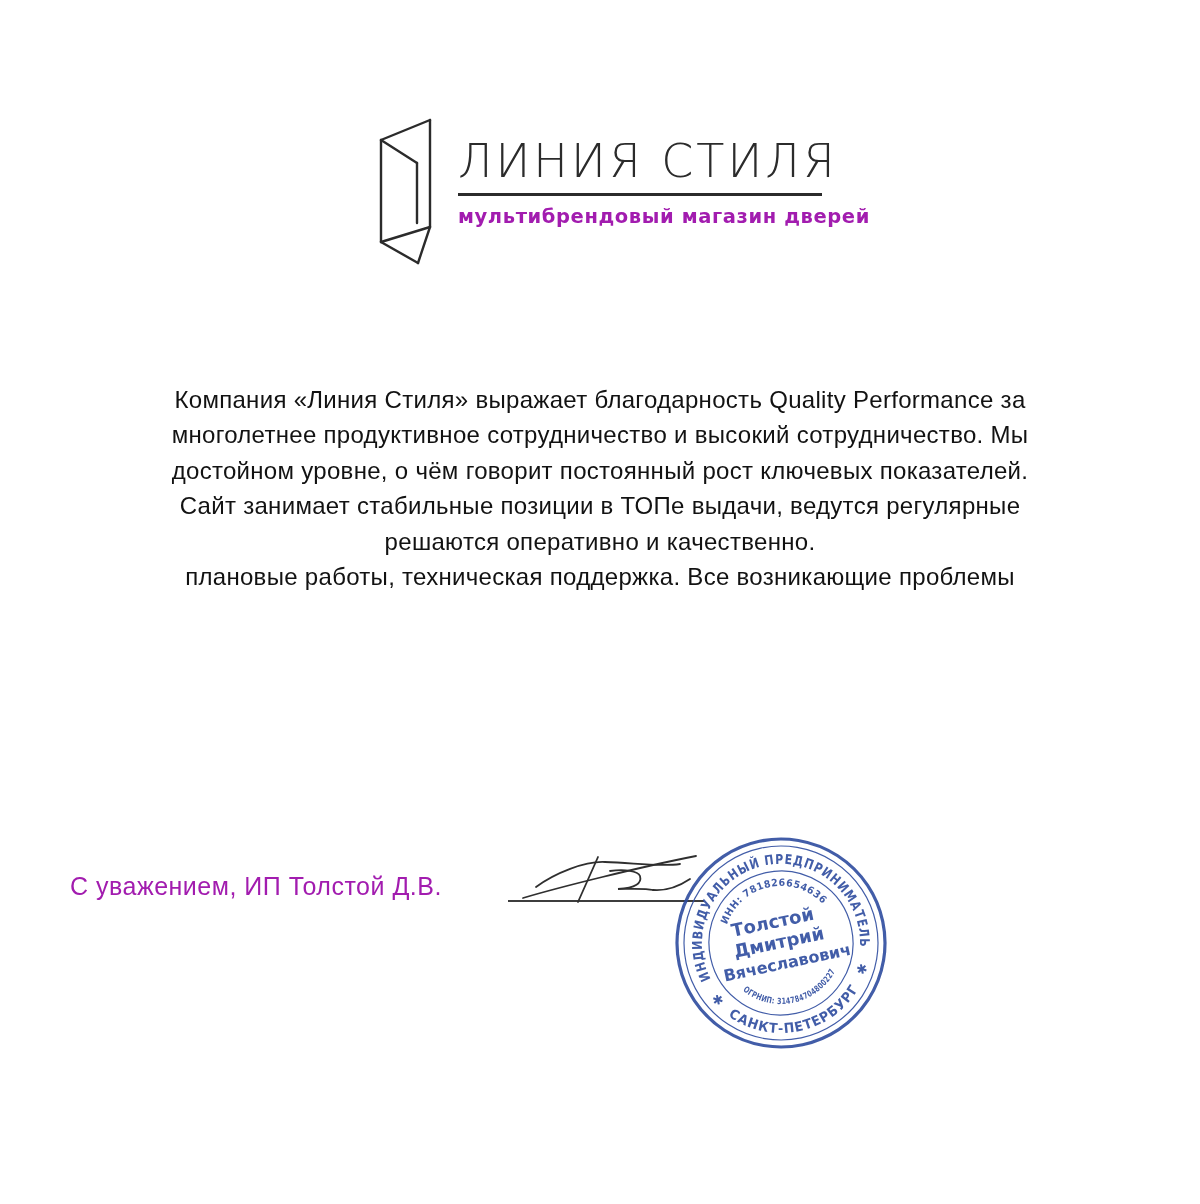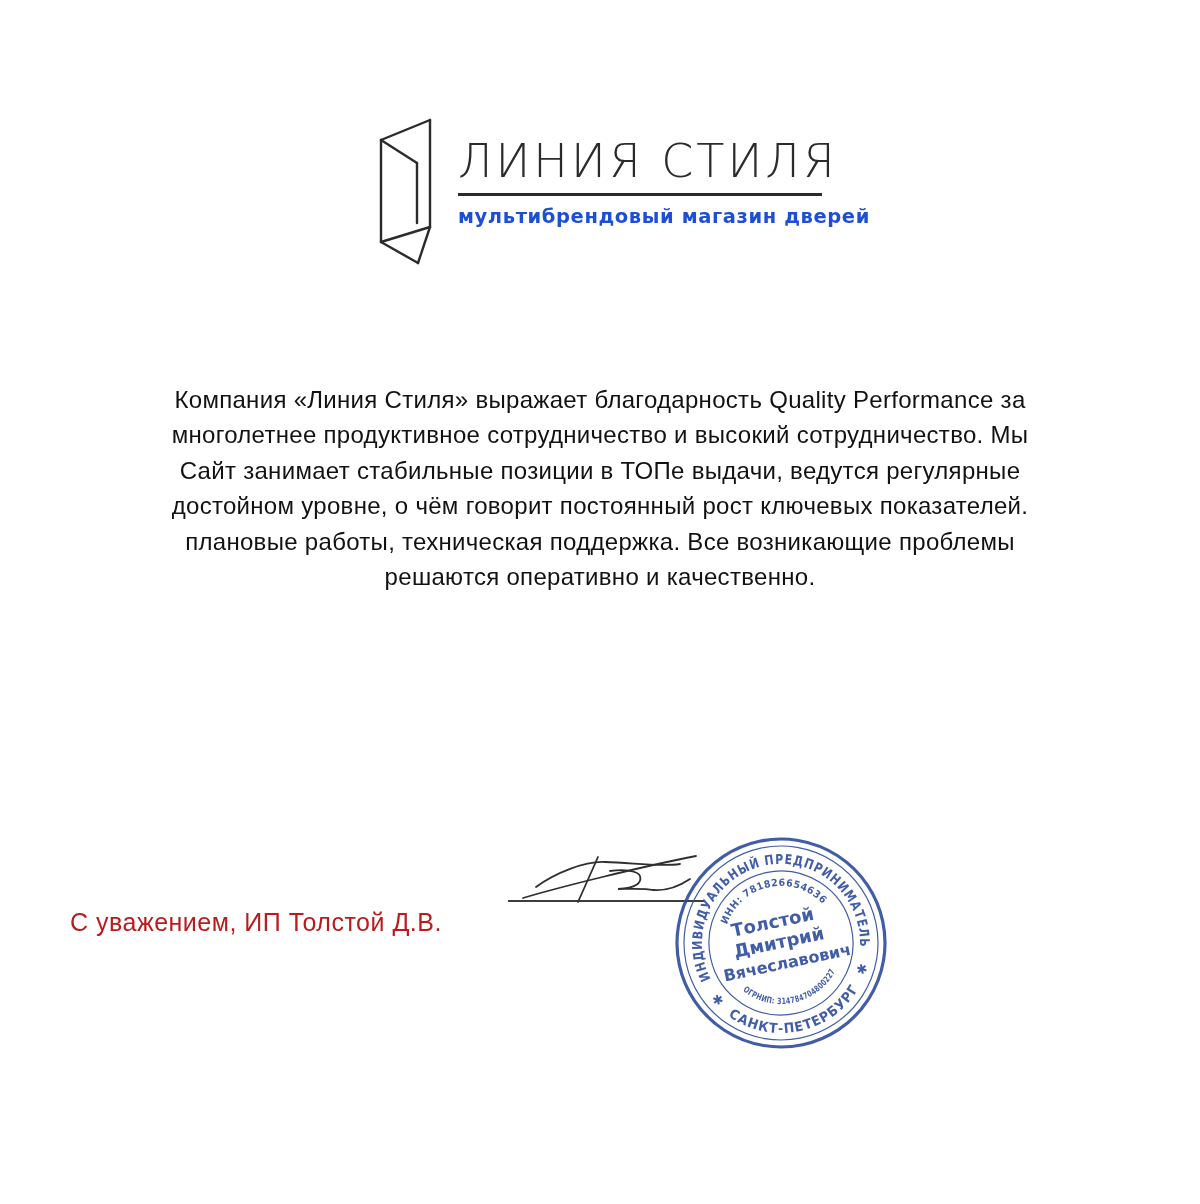--- a/index.html
+++ b/index.html
@@ -38,21 +38,21 @@
     width: 364px;
     height: 3px;
     background: #2b2b2b;
   }
   #brand-tagline {
     margin-top: 9px;
     font-family: "DejaVu Sans", sans-serif;
     font-weight: 700;
     font-size: 19.5px;
     letter-spacing: 0.6px;
-    color: #1d4ed8;
+    color: #a21caf;
     white-space: nowrap;
   }
 
   
   #letter-body {
     position: absolute;
     left: 0; top: 382px;
     width: 1200px;
     text-align: center;
   }
@@ -63,23 +63,22 @@
     color: #121212;
     white-space: nowrap;
   }
 
   
   #signoff-label {
     position: absolute;
     left: 70px; top: 872px;
     font-size: 25px;
     letter-spacing: 0.5px;
-    color: #b91c1c;
+    color: #a21caf;
     white-space: nowrap;
-    margin-top: 36px;
   }
   #signature-line {
     position: absolute;
     left: 508px; top: 900px;
     width: 196px; height: 2px;
     background: #3d3d3d;
     z-index: 1;
   }
   #signature-scribble {
     position: absolute;
@@ -128,24 +127,24 @@
 
   <div id="brand-block">
     <div id="brand-title">ЛИНИЯ СТИЛЯ</div>
     <div id="brand-underline"></div>
     <div id="brand-tagline">мультибрендовый магазин дверей</div>
   </div>
 
   <div id="letter-body">
     <div class="line">Компания «Линия Стиля» выражает благодарность Quality Performance за</div>
     <div class="line">многолетнее продуктивное сотрудничество и высокий сотрудничество. Мы</div>
+    <div class="line">достойном уровне, о чём говорит постоянный рост ключевых показателей.</div>
     <div class="line">Сайт занимает стабильные позиции в ТОПе выдачи, ведутся регулярные</div>
-    <div class="line">достойном уровне, о чём говорит постоянный рост ключевых показателей.</div>
+    <div class="line">решаются оперативно и качественно.</div>
     <div class="line">плановые работы, техническая поддержка. Все возникающие проблемы</div>
-    <div class="line">решаются оперативно и качественно.</div>
   </div>
 
   <div id="signoff-label">С уважением, ИП Толстой Д.В.</div>
   <div id="signature-line"></div>
 
   <svg id="signature-scribble" viewBox="0 0 215 66" xmlns="http://www.w3.org/2000/svg">
     <g stroke="#2f2f2f" stroke-width="1.8" fill="none" stroke-linecap="round">
       <path d="M23,55 C 60,44 140,24 196,13"></path>
       <path d="M36,44 C 55,30 85,18 105,19 C 135,20 160,24 180,21"></path>
       <path d="M98,14 L78,59"></path>

